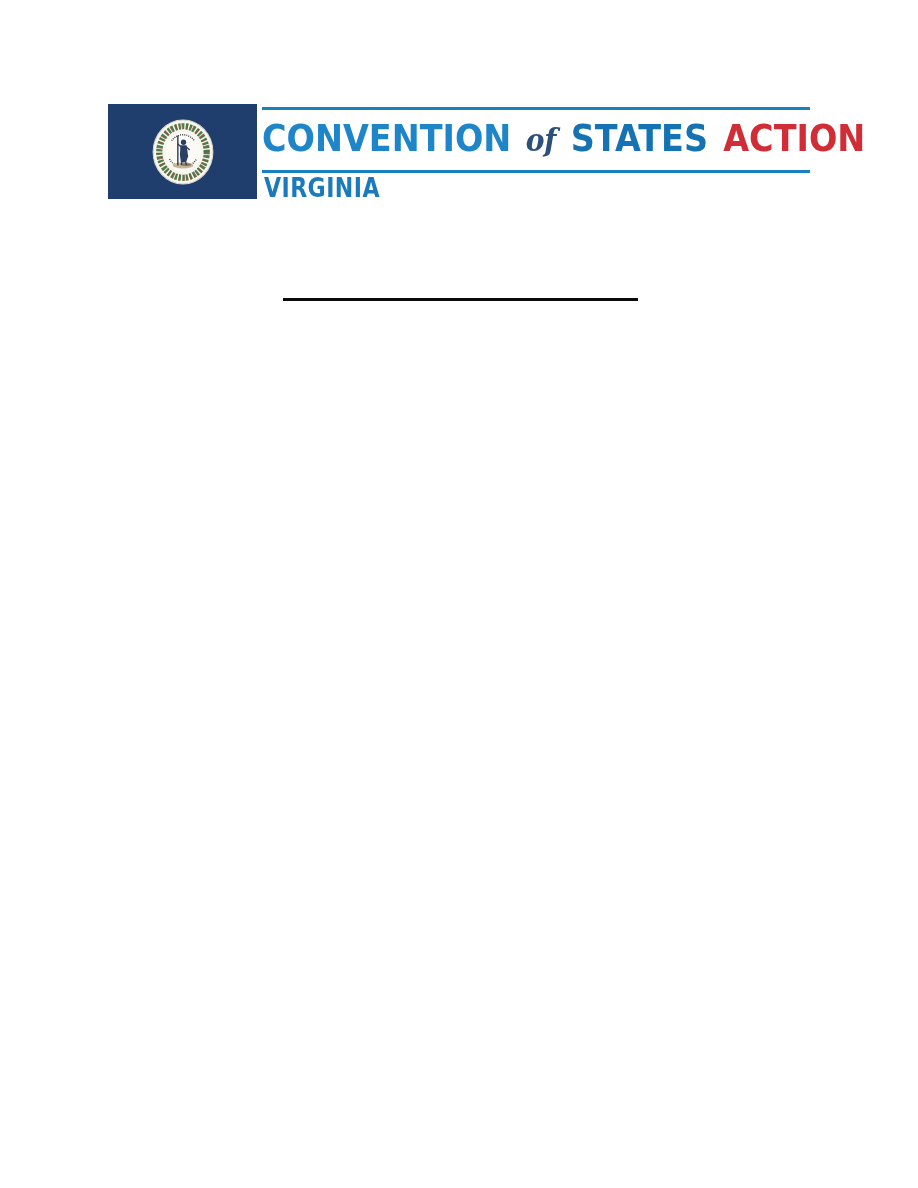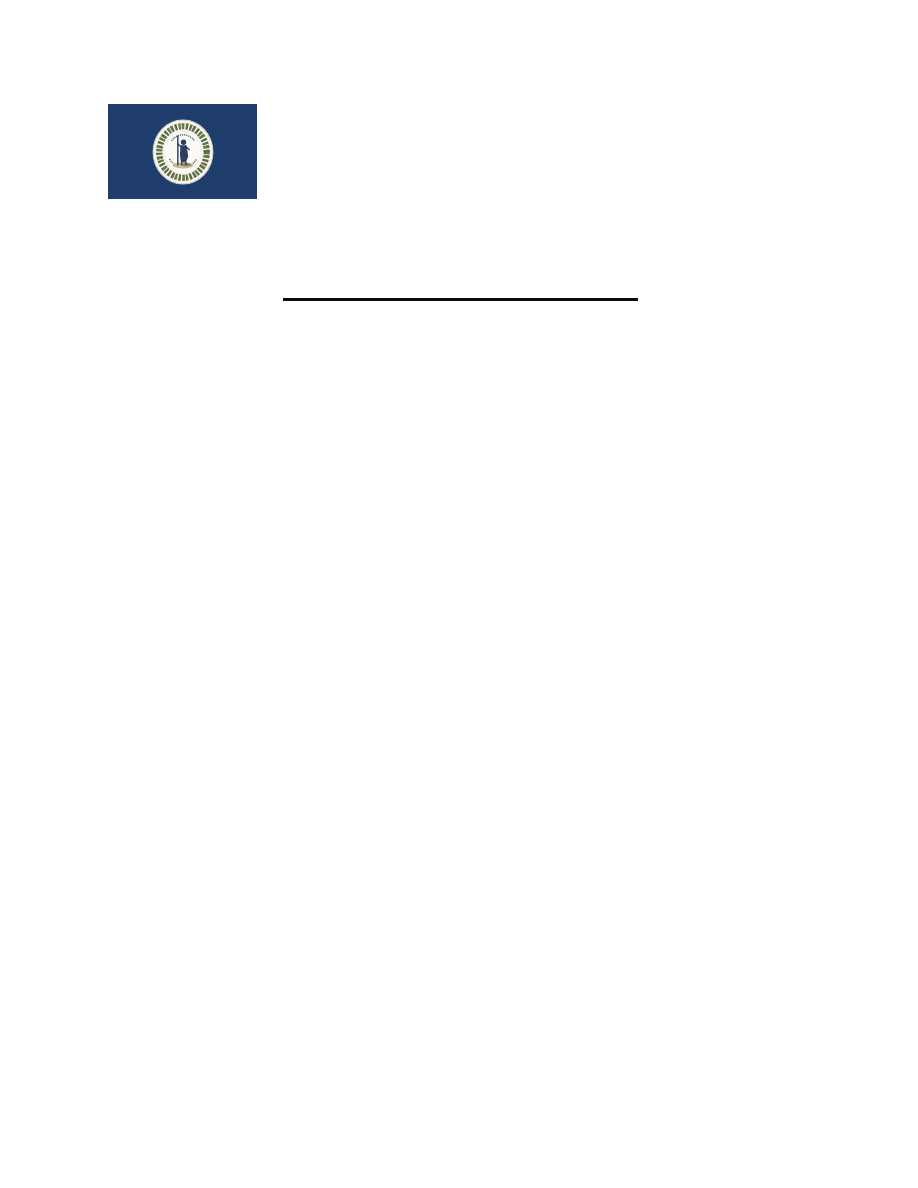--- a/index.html
+++ b/index.html
@@ -133,17 +133,31 @@
         <line x1="25" y1="16" x2="25" y2="45" stroke="#2c3f63" stroke-width="1.4"></line>
         <circle cx="30.5" cy="22.5" r="2.6" fill="#2c3f63"></circle>
         <path d="M 27.5 25.5 L 33.5 25.5 L 35 36 L 33 42 L 28 42 L 27 35 Z" fill="#2c3f63"></path>
         <line x1="28" y1="27" x2="24.8" y2="24" stroke="#2c3f63" stroke-width="1.3"></line>
         <line x1="33" y1="27" x2="36.5" y2="30" stroke="#2c3f63" stroke-width="1.3"></line>
         <line x1="29" y1="42" x2="28.2" y2="44.6" stroke="#2c3f63" stroke-width="1.4"></line>
         <line x1="32.5" y1="42" x2="33.5" y2="44.6" stroke="#2c3f63" stroke-width="1.4"></line>
       </svg>
     </div>
 
+    <div class="brand">
+      <div class="rule rule-top"></div>
+
+      <div class="brand-title">
+        <span class="w-convention">CONVENTION</span>
+        <span class="w-of">of</span>
+        <span class="w-states">STATES</span>
+        <span class="w-action">ACTION</span>
+      </div>
+
+      <div class="rule rule-bottom"></div>
+
+      <div class="brand-region">VIRGINIA</div>
+    </div>
   </header>
 
   <div class="title-underline"></div>
 
 </div>
 
 </body></html>

